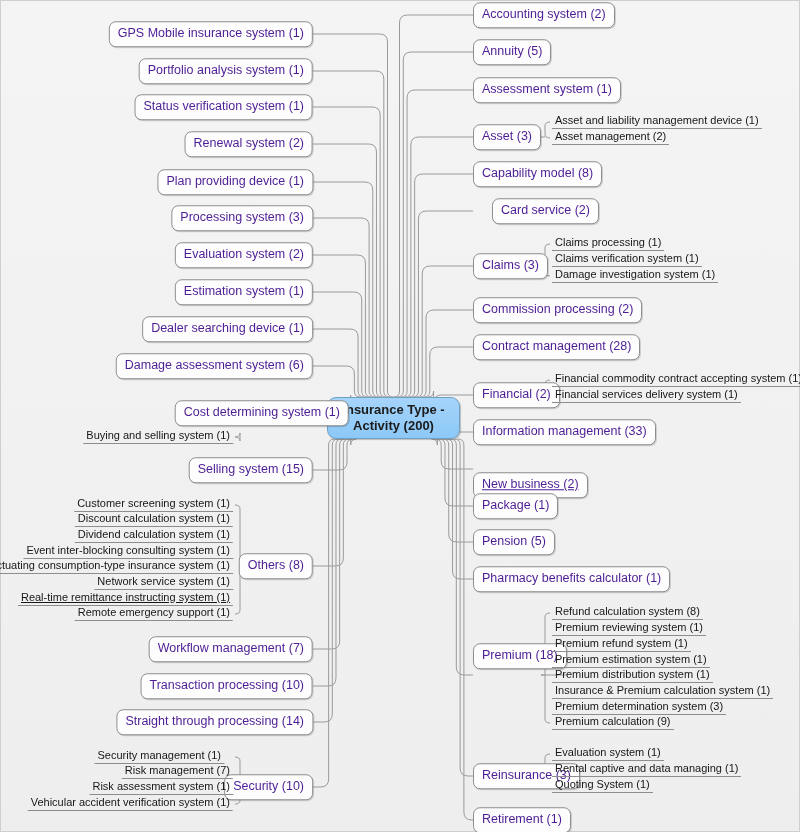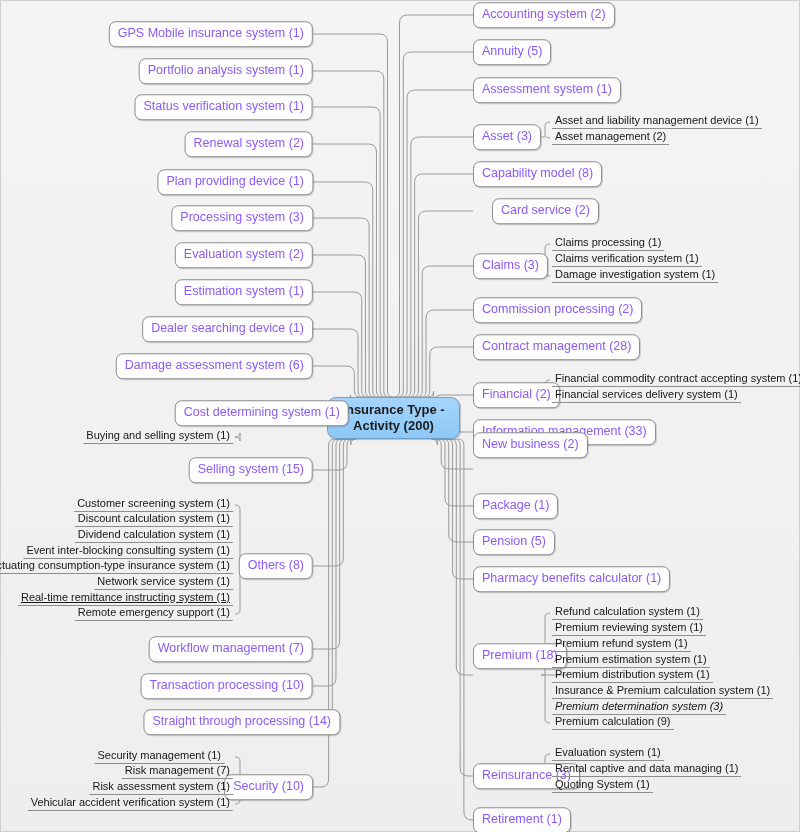--- a/index.html
+++ b/index.html
@@ -20,21 +20,21 @@
     position:absolute;left:0;top:0;width:800px;height:832px;
     pointer-events:none;
   }
   
   .node{
     position:absolute;
     box-sizing:border-box;
     background:#fdfdfd;
     border:1px solid #8d8d8d;
     border-radius:7px;
-    color:#8b5cf6;
+    color:#4c1d95;
     font-size:12.5px;
     line-height:1;
     padding:5px 8px 6px 8px;
     white-space:nowrap;
     box-shadow:1px 1px 0 rgba(0,0,0,0.14);
   }
   .node.right{transform:translateY(-50%);}
   .node.left{transform:translate(-100%,-50%);}
   #root{
     position:absolute;
@@ -157,61 +157,61 @@
       <div class="node right" style="left: 472px; top: 51px;"><span>Annuity (5)</span></div>
       <div class="node right" style="left: 472px; top: 89px;"><span>Assessment system (1)</span></div>
       <div class="node right" style="left: 472px; top: 136px;"><span>Asset (3)</span></div>
       <div class="node right" style="left: 472px; top: 173px;"><span>Capability model (8)</span></div>
       <div class="node right" style="left: 472px; top: 210px; margin-left: 19px;"><span>Card service (2)</span></div>
       <div class="node right" style="left: 472px; top: 265px;"><span>Claims (3)</span></div>
       <div class="node right" style="left: 472px; top: 309px;"><span>Commission processing (2)</span></div>
       <div class="node right" style="left: 472px; top: 346px;"><span>Contract management (28)</span></div>
       <div class="node right" style="left: 472px; top: 394px;"><span>Financial (2)</span></div>
       <div class="node right" style="left: 472px; top: 431px;"><span>Information management (33)</span></div>
-      <div class="node right" style="left: 472px; top: 444px;"><span>New business (2)</span></div>
+      <div class="node right" style="left: 472px; top: 484px; text-decoration: underline;"><span>New business (2)</span></div>
       <div class="node right" style="left: 472px; top: 505px;"><span>Package (1)</span></div>
       <div class="node right" style="left: 472px; top: 541px;"><span>Pension (5)</span></div>
       <div class="node right" style="left: 472px; top: 578px;"><span>Pharmacy benefits calculator  (1)</span></div>
       <div class="node right" style="left: 472px; top: 655px;"><span>Premium (18)</span></div>
       <div class="node right" style="left: 472px; top: 775px;"><span>Reinsurance (3)</span></div>
       <div class="node right" style="left: 472px; top: 819px;"><span>Retirement (1)</span></div>
       <div class="sub right" style="left: 551px; top: 121px;">Asset and liability management device (1)</div>
       <div class="sub right" style="left: 551px; top: 137px;">Asset management (2)</div>
       <div class="sub right" style="left: 551px; top: 243px;">Claims processing (1)</div>
       <div class="sub right" style="left: 551px; top: 259px;">Claims verification system (1)</div>
       <div class="sub right" style="left: 551px; top: 275px;">Damage investigation system (1)</div>
       <div class="sub right" style="left: 551px; top: 379px;">Financial commodity contract accepting system (1)</div>
       <div class="sub right" style="left: 551px; top: 395px;">Financial services delivery system (1)</div>
-      <div class="sub right" style="left: 551px; top: 612px;">Refund calculation system (1)</div>
+      <div class="sub right" style="left: 551px; top: 612px;">Refund calculation system (8)</div>
       <div class="sub right" style="left: 551px; top: 628px;">Premium reviewing system (1)</div>
       <div class="sub right" style="left: 551px; top: 644px;">Premium refund system (1)</div>
       <div class="sub right" style="left: 551px; top: 660px;">Premium estimation system (1)</div>
       <div class="sub right" style="left: 551px; top: 675px;">Premium distribution system (1)</div>
       <div class="sub right" style="left: 551px; top: 691px;">Insurance &amp; Premium calculation system (1)</div>
-      <div class="sub right" style="left: 551px; top: 707px; font-style: italic;">Premium determination system (3)</div>
+      <div class="sub right" style="left: 551px; top: 707px;">Premium determination system (3)</div>
       <div class="sub right" style="left: 551px; top: 722px;">Premium calculation (9)</div>
       <div class="sub right" style="left: 551px; top: 753px;">Evaluation system (1)</div>
       <div class="sub right" style="left: 551px; top: 769px;">Rental captive and data managing (1)</div>
       <div class="sub right" style="left: 551px; top: 785px;">Quoting System (1)</div>
       <div class="node left" style="left: 312px; top: 33px;"><span>GPS Mobile insurance system (1)</span></div>
       <div class="node left" style="left: 312px; top: 70px;"><span>Portfolio analysis system (1)</span></div>
       <div class="node left" style="left: 312px; top: 106px;"><span>Status verification system (1)</span></div>
       <div class="node left" style="left: 312px; top: 143px;"><span>Renewal system (2)</span></div>
       <div class="node left" style="left: 312px; top: 181px;"><span>Plan providing device (1)</span></div>
       <div class="node left" style="left: 312px; top: 217px;"><span>Processing system (3)</span></div>
       <div class="node left" style="left: 312px; top: 254px;"><span>Evaluation system (2)</span></div>
       <div class="node left" style="left: 312px; top: 291px;"><span>Estimation system (1)</span></div>
       <div class="node left" style="left: 312px; top: 328px;"><span>Dealer searching device (1)</span></div>
       <div class="node left" style="left: 312px; top: 365px;"><span>Damage assessment system (6)</span></div>
       <div class="node left" style="left: 312px; top: 412px; margin-left: 36px;"><span>Cost determining system (1)</span></div>
       <div class="node left" style="left: 312px; top: 469px;"><span>Selling system (15)</span></div>
       <div class="node left" style="left: 312px; top: 565px;"><span>Others (8)</span></div>
       <div class="node left" style="left: 312px; top: 648px;"><span>Workflow management (7)</span></div>
       <div class="node left" style="left: 312px; top: 685px;"><span>Transaction processing (10)</span></div>
-      <div class="node left" style="left: 312px; top: 721px; margin-left: 27px;"><span>Straight through processing (14)</span></div>
+      <div class="node left" style="left: 312px; top: 721px;"><span>Straight through processing (14)</span></div>
       <div class="node left" style="left: 312px; top: 786px;"><span>Security (10)</span></div>
       <div class="sub left" style="left: 232px; top: 436px;">Buying and selling system (1)</div>
       <div class="sub left" style="left: 232px; top: 504px;">Customer screening system (1)</div>
       <div class="sub left" style="left: 232px; top: 519px;">Discount calculation system (1)</div>
       <div class="sub left" style="left: 232px; top: 535px;">Dividend calculation system (1)</div>
       <div class="sub left" style="left: 232px; top: 551px;">Event inter-blocking consulting system (1)</div>
       <div class="sub left" style="left: 232px; top: 566px;">Fluctuating consumption-type insurance system (1)</div>
       <div class="sub left" style="left: 232px; top: 582px;">Network service system (1)</div>
       <div class="sub left" style="left: 232px; top: 598px; text-decoration: underline;">Real-time remittance instructing system (1)</div>
       <div class="sub left" style="left: 232px; top: 613px;">Remote emergency support (1)</div>

